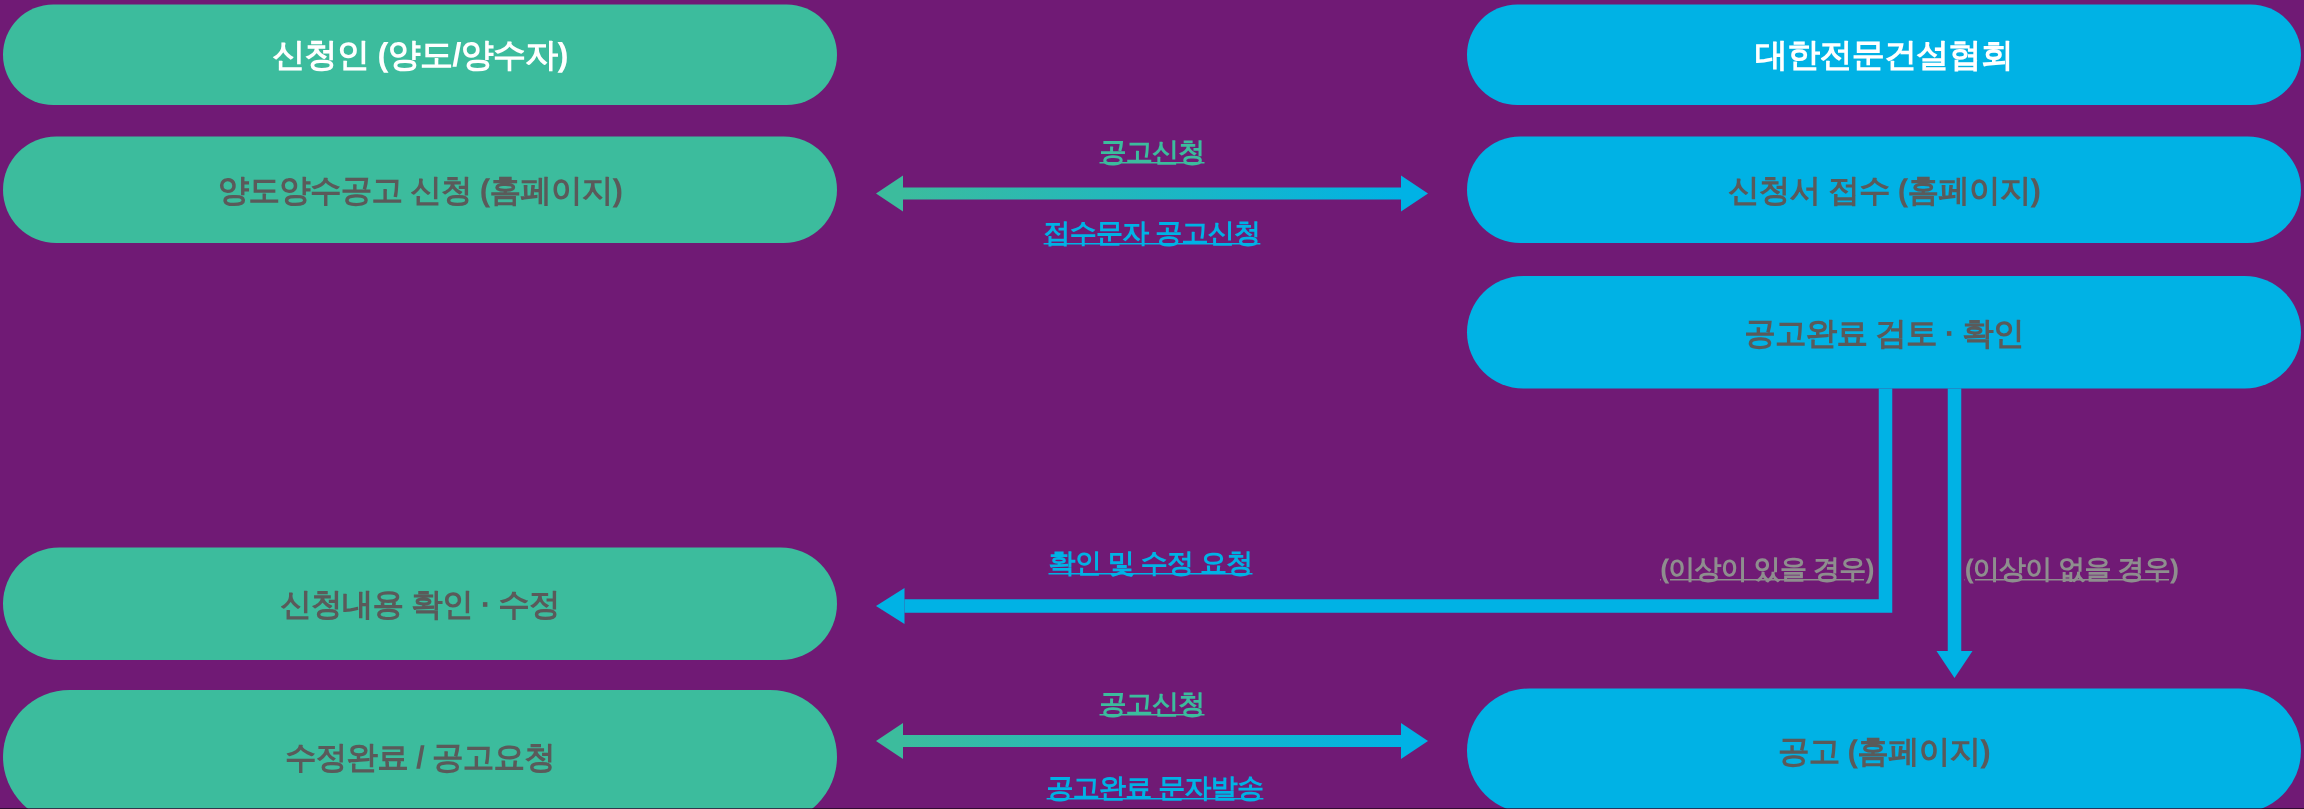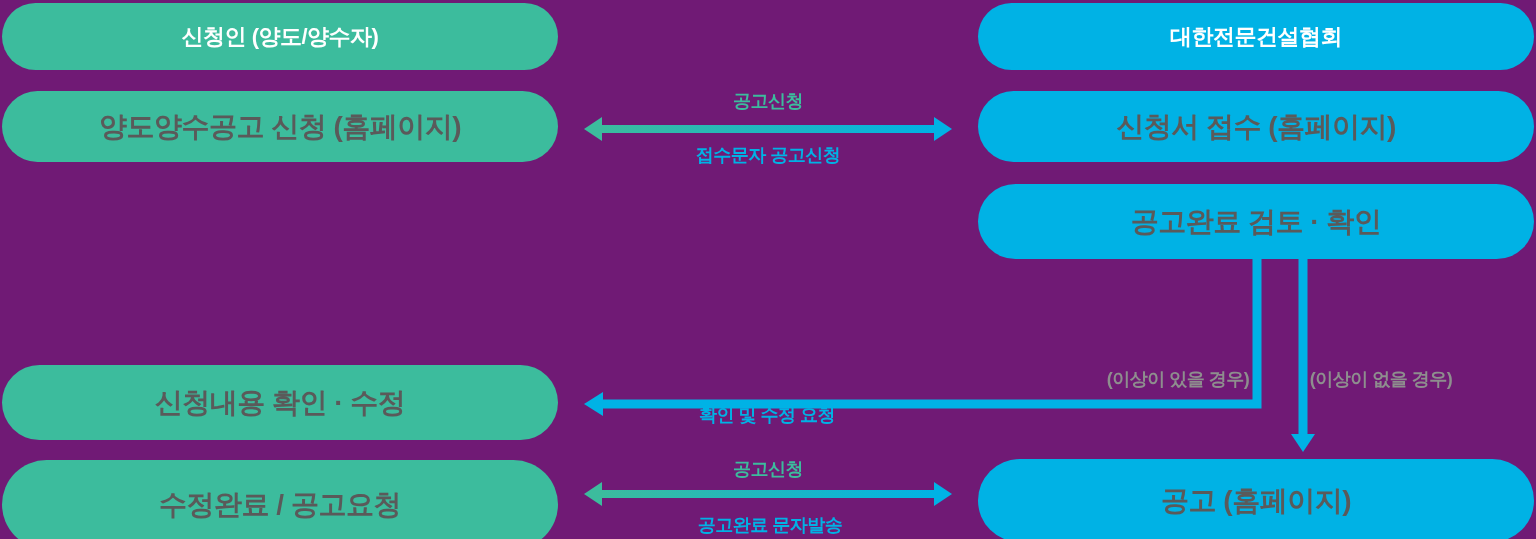--- a/index.html
+++ b/index.html
@@ -16,41 +16,42 @@
     font-family: "Liberation Sans", sans-serif;
   }
   .pill {
     position: absolute;
     width: 556px;
     display: flex;
     align-items: center;
     justify-content: center;
     border-radius: 999px;
     font-weight: bold;
-    font-size: 28px;
+    font-size: 21px;
     letter-spacing: -0.5px;
     color: #5A5A5A;
   }
   .pill.green { background: #3CBC9D; left: 2px; }
   .pill.blue  { background: #00B2E5; left: 978px; }
   .pill.header { color: #FFFFFF; font-size: 22px; }
   .overlay {
     position: absolute;
     left: 0; top: 0;
     width: 1536px;
     height: 539px;
     pointer-events: none;
   }
   .flow-label {
     position: absolute;
     transform: translate(-50%, -50%);
     font-weight: bold;
     font-size: 18px;
     letter-spacing: -0.5px;
     white-space: nowrap;
+    text-decoration: underline;
   }
   .flow-label.green { color: #3CBC9D; }
   .flow-label.blue  { color: #00B2E5; }
   .flow-label.gray  { color: #8E8E8E; }
 </style>
 </head>
 <body>
 
 <div class="canvas">
 
@@ -107,20 +108,20 @@
     <g>
       <rect x="600" y="490" width="336" height="8" fill="url(#greenToBlue)"></rect>
       <polygon points="584,494 602,482 602,506" fill="#3CBC9D"></polygon>
       <polygon points="952,494 934,482 934,506" fill="#00B2E5"></polygon>
     </g>
   </svg>
 
   <div class="flow-label green" style="left:768px; top:101px;">공고신청</div>
   <div class="flow-label blue" style="left:768px; top:155px;">접수문자 공고신청</div>
 
-  <div class="flow-label blue" style="left:767px; top:375px;margin-top:40px;">확인 및 수정 요청</div>
+  <div class="flow-label blue" style="left:767px; top:375px;">확인 및 수정 요청</div>
   <div class="flow-label gray" style="left:1178px; top:379px;">(이상이 있을 경우)</div>
   <div class="flow-label gray" style="left:1381px; top:379px;">(이상이 없을 경우)</div>
 
   <div class="flow-label green" style="left:768px; top:469px;">공고신청</div>
   <div class="flow-label blue" style="left:770px; top:525px;">공고완료 문자발송</div>
 
 </div>
 
 </body></html>

